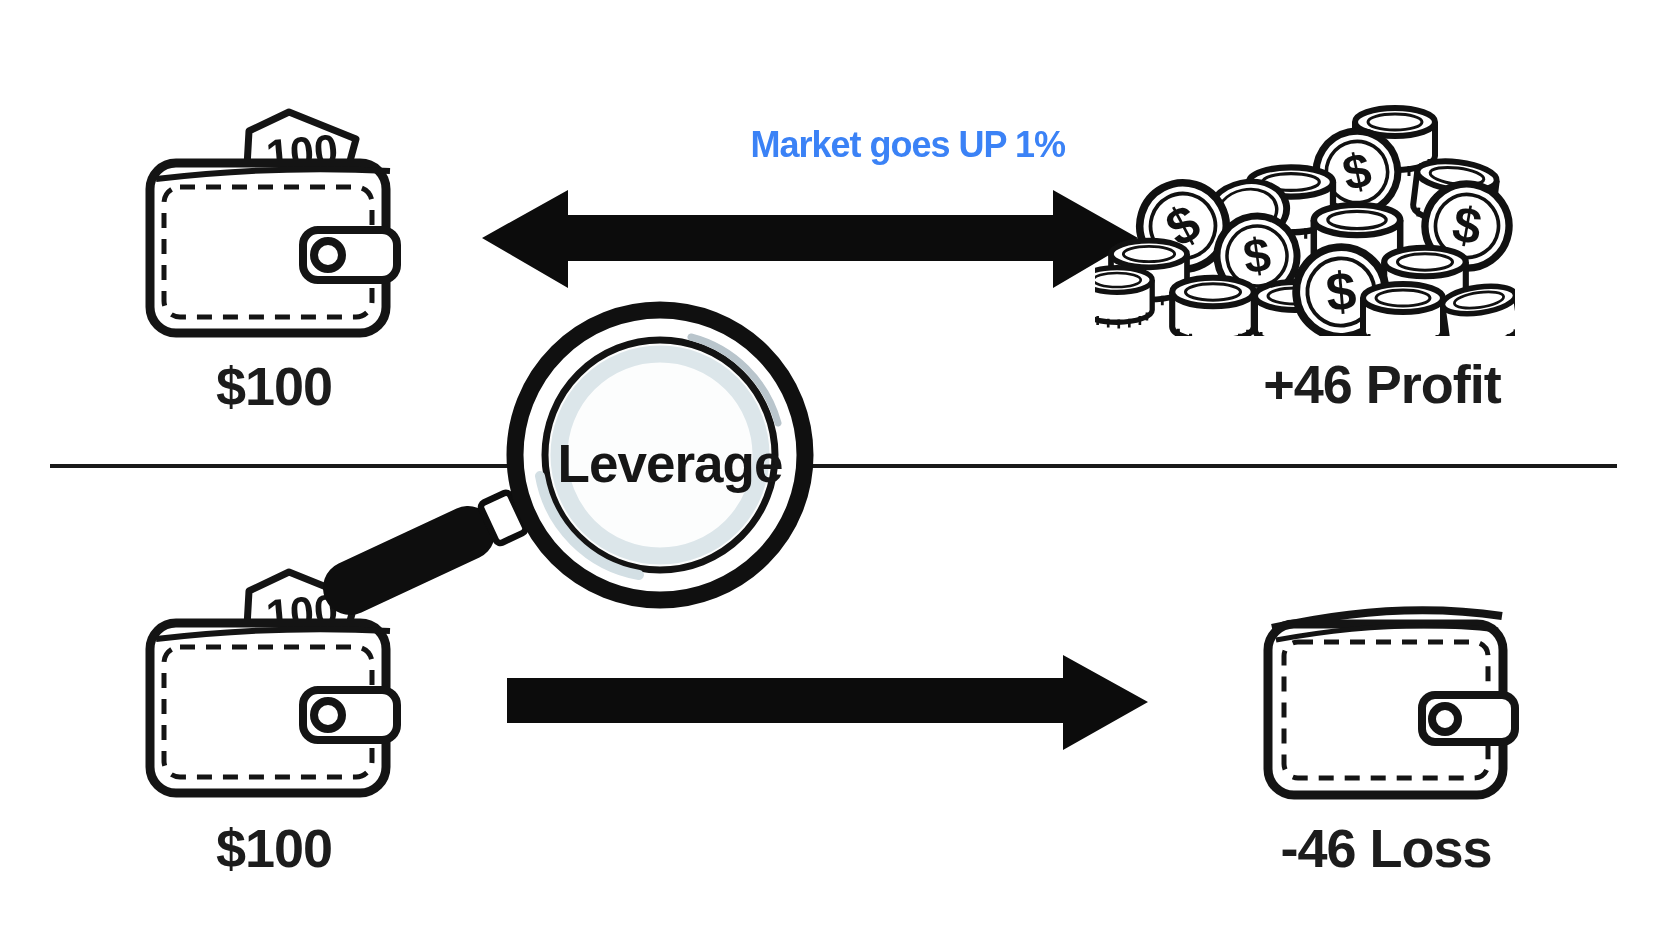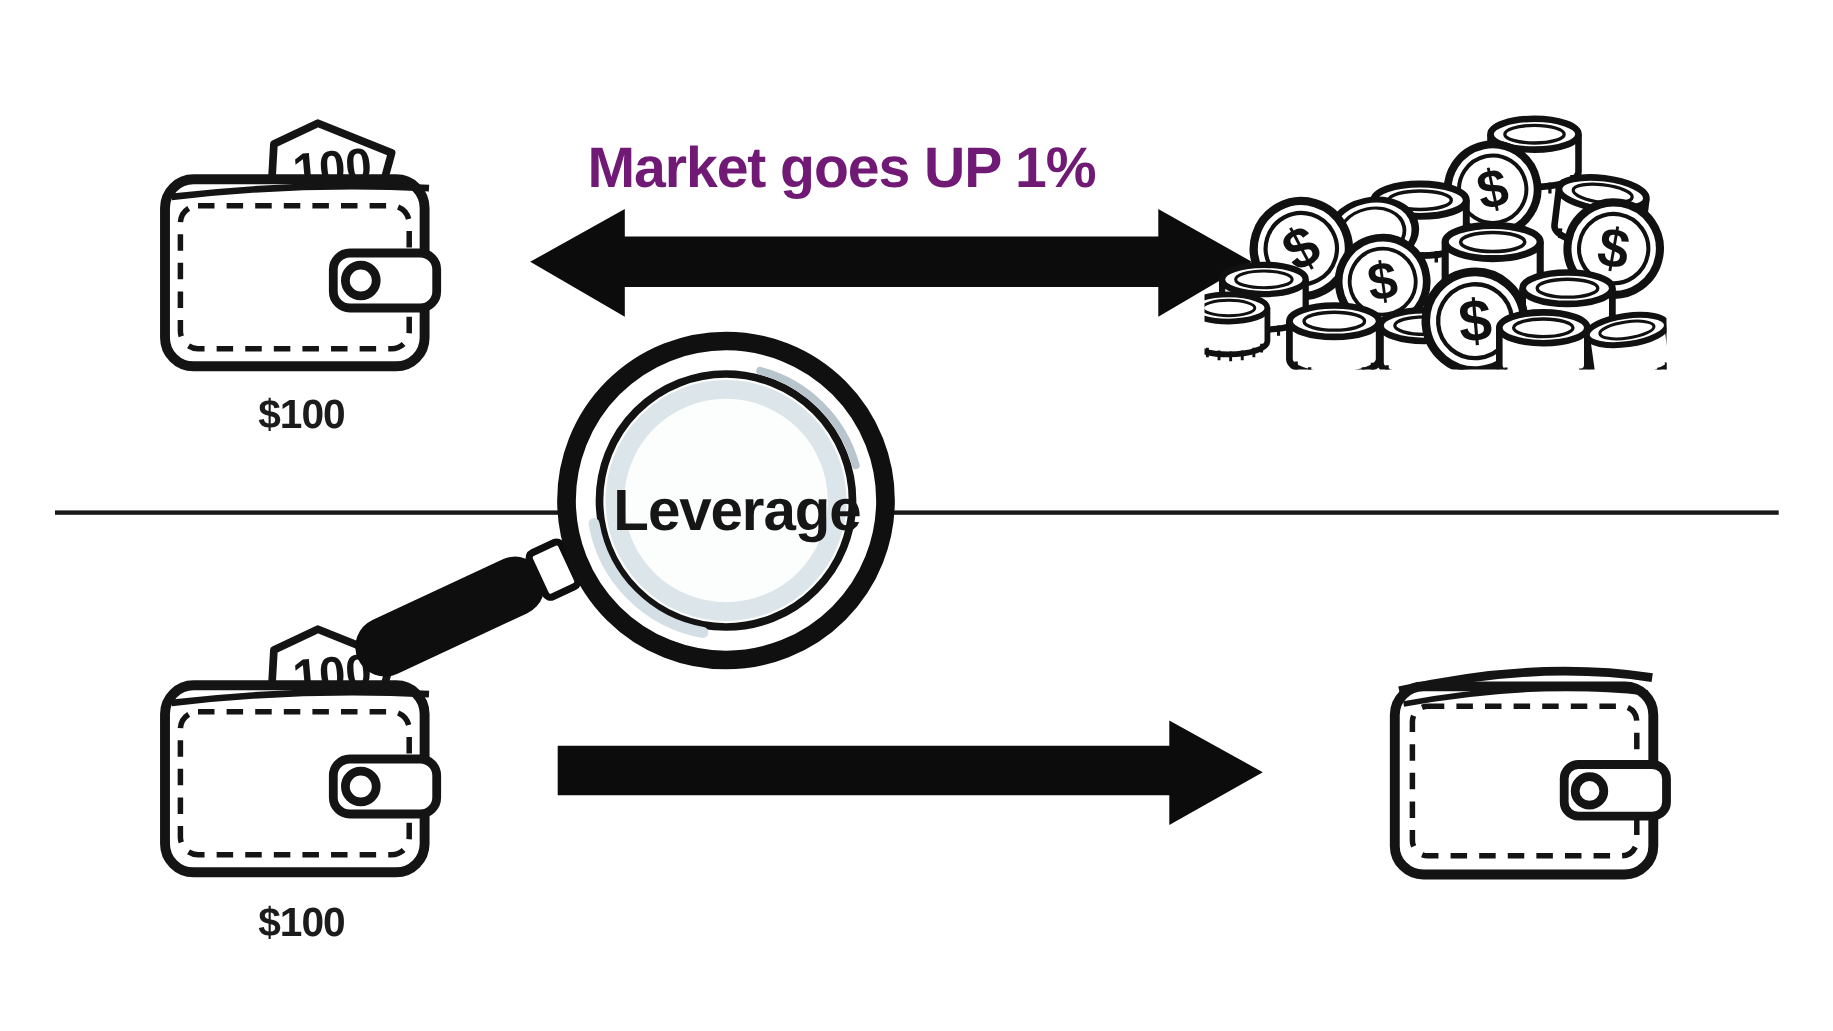--- a/index.html
+++ b/index.html
@@ -8,34 +8,34 @@
     width:1666px;height:937px;
     background:#ffffff;
     overflow:hidden;
     font-family:"Liberation Sans","DejaVu Sans",sans-serif;
     color:#181818;
   }
   .abs{position:absolute;}
   .lbl{
     position:absolute;
     font-weight:700;
-    font-size:37px;
+    font-size:54px;
     letter-spacing:-1px;
     color:#1c1c1c;
     text-align:center;
     line-height:1.05;
     white-space:nowrap;
   }
   .arrow-lbl{
     position:absolute;
     font-weight:700;
-    font-size:52px;
+    font-size:36px;
     letter-spacing:-1px;
-    color:#701a75;
-    text-align:center;
+    color:#3b82f6;
+    text-align:right;
     line-height:1.05;
     white-space:nowrap;
   }
   .divider{
     position:absolute;
     left:50px;top:464px;
     width:1567px;height:4px;
     background:#191919;
   }
   svg{display:block;}
@@ -96,20 +96,21 @@
     <use href="#cd" transform="translate(162,170) rotate(-8)"></use>
     <use href="#stk" transform="translate(330,176) scale(1.02)"></use>
     <use href="#stk" transform="translate(54,168) scale(0.95)"></use>
     <use href="#stk" transform="translate(22,194) scale(0.88)"></use>
     <use href="#stk" transform="translate(118,206) scale(1.02)"></use>
     <use href="#stk" transform="translate(200,210)"></use>
     <use href="#cd" transform="translate(246,206) rotate(-5) scale(1.12)"></use>
     <use href="#stk" transform="translate(308,212)"></use>
     <use href="#stk" transform="translate(384,214) rotate(-8) scale(0.92)"></use>
   </svg>
+  <div class="lbl" style="left:1232px;top:356px;width:300px;">+46 Profit</div>
 
   <svg class="abs" style="left:138px;top:563px;" width="272" height="236" viewBox="0 0 272 236">
     <g>
       <polygon points="108,81 111,28 151,9 218,36 206,80" fill="#ffffff" stroke="#141414" stroke-width="7" stroke-linejoin="round"></polygon>
       <text x="164" y="64" text-anchor="middle" font-size="43" font-weight="bold" transform="rotate(-5 164 50)" fill="#141414">100</text>
     </g>
     <rect x="12" y="60" width="236" height="170" rx="26" fill="#ffffff" stroke="#141414" stroke-width="9"></rect>
     <path d="M 18 76 Q 136 62 252 68" fill="none" stroke="#141414" stroke-width="6"></path>
     <rect x="26" y="84" width="208" height="130" rx="16" fill="none" stroke="#141414" stroke-width="5" stroke-dasharray="15 11"></rect>
     <g>
@@ -126,20 +127,21 @@
   <svg class="abs" style="left:1256px;top:598px;" width="272" height="210" viewBox="0 0 272 210">
     <path d="M 16 30 Q 140 2 246 18" fill="none" stroke="#141414" stroke-width="8"></path>
     <rect x="12" y="26" width="235" height="171" rx="26" fill="#ffffff" stroke="#141414" stroke-width="9"></rect>
     <path d="M 20 42 Q 140 20 242 32" fill="none" stroke="#141414" stroke-width="5"></path>
     <rect x="28" y="44" width="204" height="136" rx="14" fill="none" stroke="#141414" stroke-width="5" stroke-dasharray="15 11"></rect>
     <g>
       <rect x="166" y="97" width="93" height="47" rx="13" fill="#ffffff" stroke="#141414" stroke-width="8"></rect>
       <circle cx="189" cy="121" r="13" fill="#ffffff" stroke="#141414" stroke-width="8"></circle>
     </g>
   </svg>
+  <div class="lbl" style="left:1236px;top:820px;width:300px;">-46 Loss</div>
 
   <svg class="abs" style="left:290px;top:272px;" width="530" height="345" viewBox="0 0 530 345">
 
     <line x1="60" y1="316" x2="178" y2="261" stroke="#0e0e0e" stroke-width="54" stroke-linecap="round"></line>
 
     <g transform="translate(215,245) rotate(-25)">
       <rect x="-18" y="-22" width="32" height="44" rx="5" fill="#ffffff" stroke="#0e0e0e" stroke-width="6.5"></rect>
       <rect x="14" y="-18" width="17" height="36" fill="#0e0e0e"></rect>
     </g>
 

